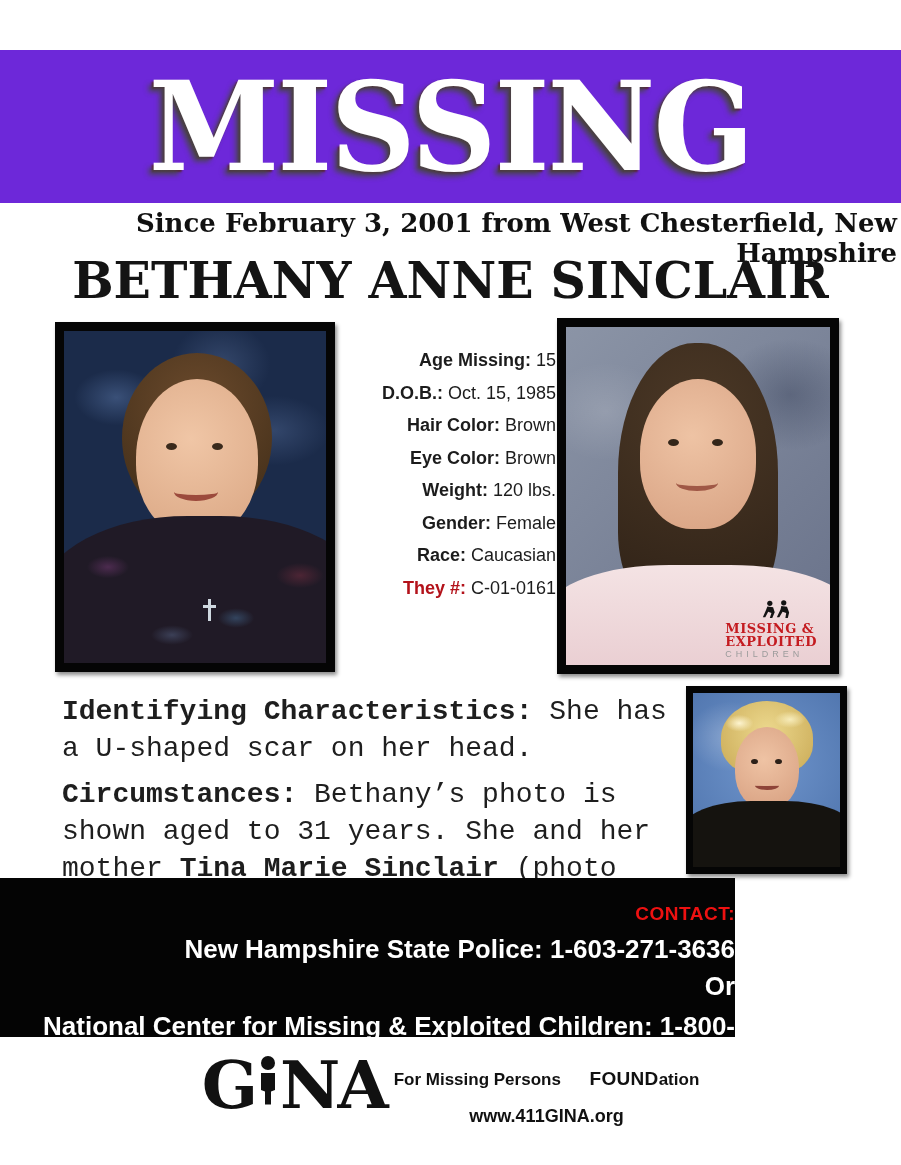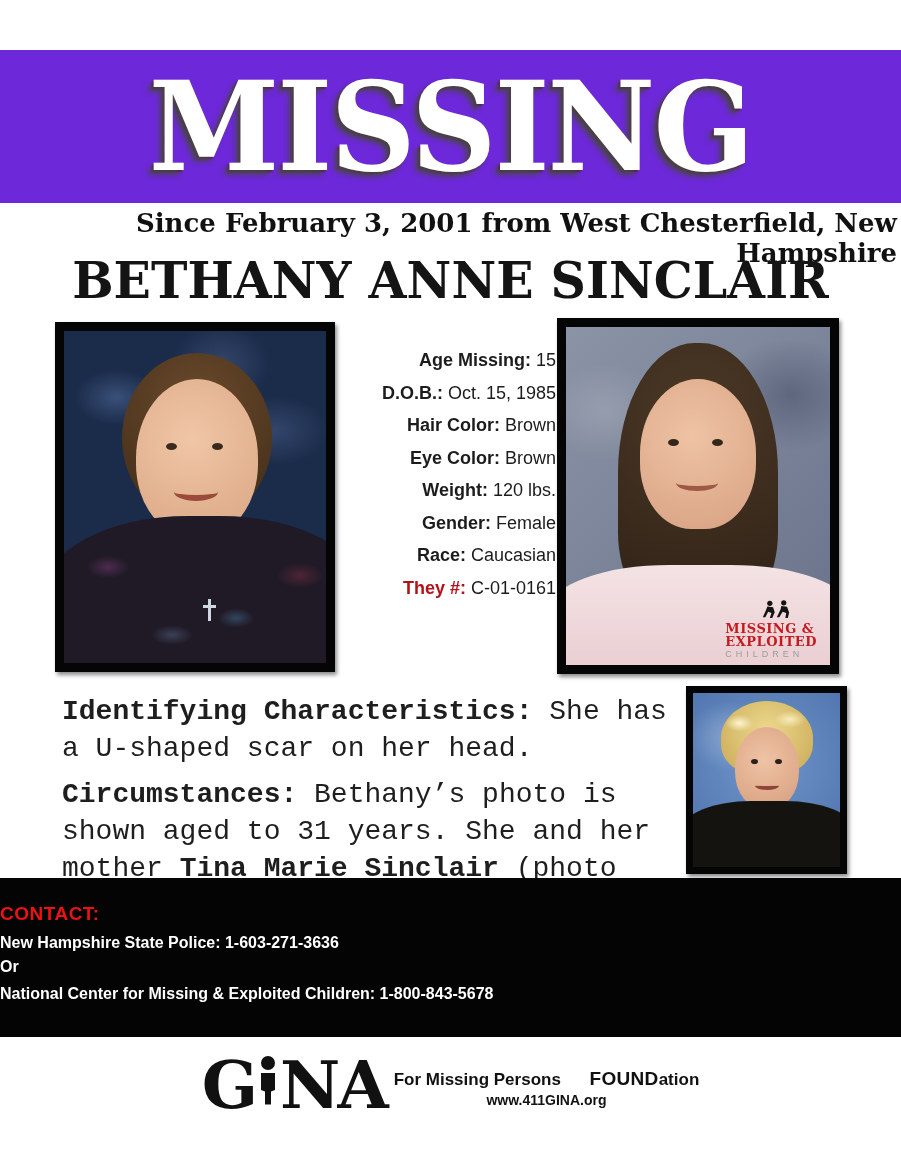--- a/index.html
+++ b/index.html
@@ -144,39 +144,39 @@
 
   
   .narrative { position: absolute; left: 62px; top: 694px; width: 628px;
     font-family: Liberation Mono, monospace;
     font-size: 28px; line-height: 1.32; color: #1e1e1e; }
   .narrative p { margin-bottom: 9px; }
   .lead { font-weight: bold; }
   .inline-bold { font-weight: bold; }
 
   
-  .contact { position: absolute; left: 0; top: 878px; width: 901px; height: 159px;
-    background: #040404; text-align: left; }
+  .contact { position: absolute; left: 0; top: 878px; width: 735px; height: 159px;
+    background: #040404; text-align: right; }
   .contact-heading { margin-top: 25px; font-size: 19px; font-weight: bold;
     color: #ee1111; letter-spacing: 0.5px; }
-  .contact-line { font-size: 16px; font-weight: bold; color: #ffffff; margin-top: 9px; }
+  .contact-line { font-size: 26px; font-weight: bold; color: #ffffff; margin-top: 9px; }
   .contact-line.or { margin-top: 6px; }
 
   
   .logo { position: absolute; left: 0; top: 1056px; width: 901px; height: 90px;
     display: flex; align-items: flex-start; justify-content: center; }
   .logo-brand { display: flex; align-items: flex-end;
     font-family: "DejaVu Serif", "Liberation Serif", serif;
     font-weight: bold; font-size: 66px; line-height: 0.82; color: #111111;
     letter-spacing: -3px; }
   .logo-person { margin: 0 3px 2px 4px; }
   .logo-text { margin-left: 8px; padding-top: 12px; text-align: center; }
   .logo-tagline { font-size: 17px; font-weight: bold; color: #111111; white-space: nowrap; }
   .logo-tagline .tag-heavy { font-size: 19px; letter-spacing: 0.3px; margin-left: 24px; }
-  .logo-url { font-size: 14px; font-weight: bold; color: #111111; margin-top: 2px; }
+  .logo-url { font-size: 18px; font-weight: bold; color: #111111; margin-top: 16px; }
 </style>
 </head>
 <body>
 
 <div class="poster">
 
   <div class="banner">
     <div class="banner-title">MISSING</div>
   </div>
 

